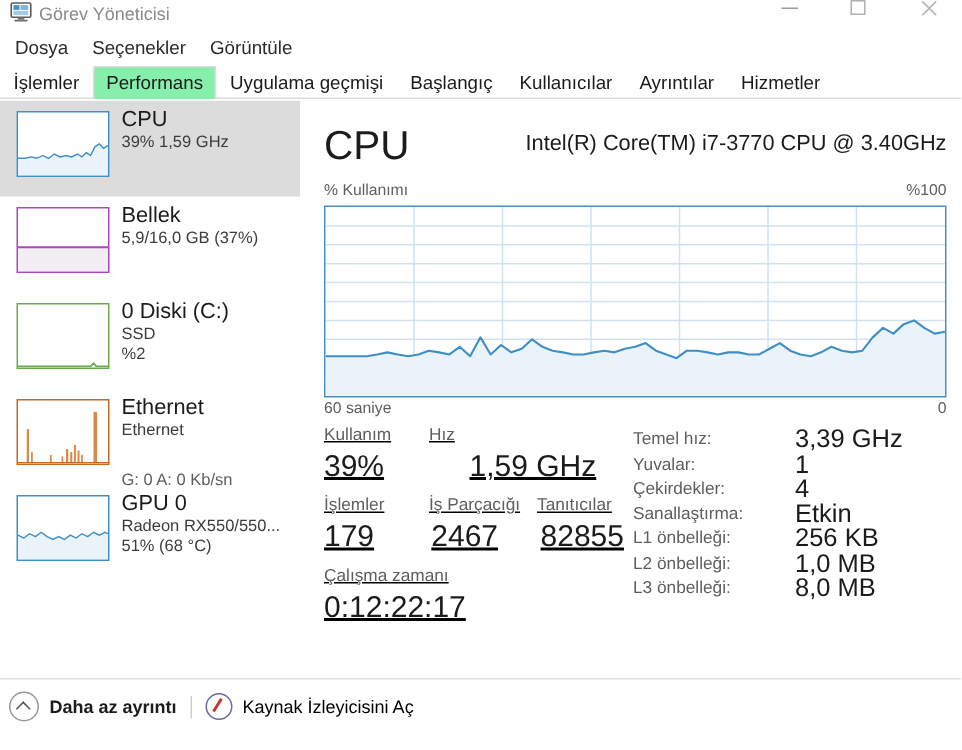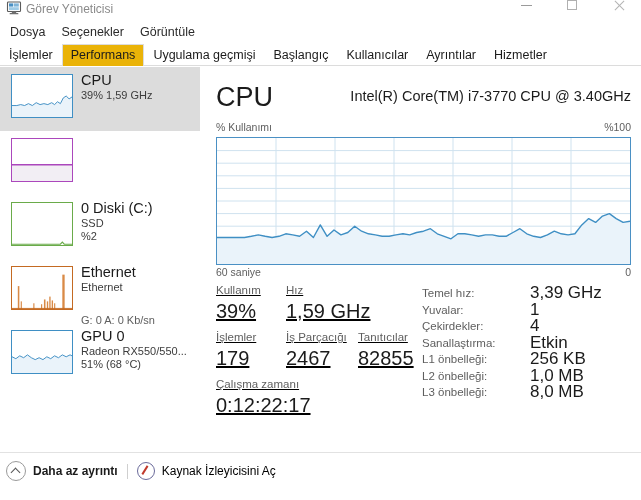--- a/index.html
+++ b/index.html
@@ -30,21 +30,21 @@
   .menubar{position:absolute;left:0;top:21px;width:641px;height:20px;background:#fff;display:flex;align-items:flex-end;}
   .menu-item{font-size:12.5px;color:#2b2b2b;padding:0 7px;margin-left:2px;line-height:18px;white-space:nowrap;}
   .menu-item:first-child{margin-left:3px;}
 
   
   .tabstrip{position:absolute;left:0;top:44px;width:641px;height:22px;}
   .tabstrip:after{content:"";position:absolute;left:0;bottom:0;width:641px;height:1px;background:#dcdcdc;}
   .tabs{position:absolute;left:0;bottom:0;display:flex;align-items:flex-end;}
   .tab{font-size:12.5px;color:#1b1b1b;padding:2px 8px 3px 8px;line-height:16px;white-space:nowrap;
        border:1px solid transparent;border-bottom:none;background:transparent;position:relative;}
-  .tab.active{background:#eab308;border-color:#dcdcdc;z-index:3;}
+  .tab.active{background:#86efac;border-color:#dcdcdc;z-index:3;}
   .tab.active:after{content:"";position:absolute;left:0;bottom:-1px;width:100%;height:1px;background:#fff;}
 
   
   .sidebar{position:absolute;left:0;top:67px;width:200px;height:384px;background:#fff;overflow:hidden;}
   .side-item{position:relative;height:60px;display:flex;align-items:flex-start;padding:4px 0 0 0;}
   .side-item.selected{background:#dcdcdc;}
   .mini{width:62px;height:44px;margin:3px 8px 0 11px;box-sizing:border-box;background:#fff;position:relative;overflow:hidden;flex:none;}
   .mini svg{display:block;width:100%;height:100%;}
   .side-text{padding-top:1px;min-width:0;}
   .side-title{font-size:14.5px;color:#1b1b1b;line-height:17px;white-space:nowrap;}
@@ -63,21 +63,21 @@
 
   .graph{position:absolute;left:16px;top:70px;width:415px;height:128px;border:1px solid #4a90c4;box-sizing:border-box;background:#fff;overflow:hidden;}
   .graph svg{display:block;width:100%;height:100%;}
 
   .axis-row2{position:absolute;left:16px;width:415px;top:199px;height:14px;}
   .axis-row2 .axis-right{right:0;}
 
   .stats{position:absolute;left:16px;top:216px;width:200px;}
   .st-block{margin-bottom:6px;text-decoration:underline;}
   .st-labels{display:flex;}
-  .st-values{display:flex;}
+  .st-values{display:flex;gap:27px;}
   .st-lab{font-size:11.5px;color:#5e5e5e;line-height:15px;white-space:nowrap;}
   .st-val{font-size:20px;color:#1b1b1b;line-height:26px;white-space:nowrap;}
 
   .info{position:absolute;left:222px;top:218px;width:210px;}
   .info-row{display:flex;line-height:16.5px;}
   .info-key{width:108px;font-size:11.5px;color:#5e5e5e;white-space:nowrap;}
   .info-val{font-size:17px;color:#1b1b1b;white-space:nowrap;}
 
   
   .footer{position:absolute;left:0;top:452px;width:641px;height:48px;background:#fff;border-top:1px solid #e2e2e2;}
@@ -152,20 +152,24 @@
         <div class="side-sub">39%  1,59 GHz</div>
       </div>
     </div>
 
     <div class="side-item">
       <div class="mini" style="border:1px solid #ab47bc;">
         <svg viewBox="0 0 62 44" preserveAspectRatio="none">
           <rect x="0" y="27" width="62" height="17" fill="#f2eef4"></rect>
           <line x1="0" y1="27" x2="62" y2="27" stroke="#ab47bc" stroke-width="1.4"></line>
         </svg>
+      </div>
+      <div class="side-text">
+        <div class="side-title">Bellek</div>
+        <div class="side-sub">5,9/16,0 GB (37%)</div>
       </div>
     </div>
 
     <div class="side-item">
       <div class="mini" style="border:1px solid #6aab4a;">
         <svg viewBox="0 0 62 44" preserveAspectRatio="none">
           <path d="M0,43.2 L50,43.2 L52,41 L54,43.2 L62,43.2" fill="none" stroke="#6aab4a" stroke-width="1.2"></path>
         </svg>
       </div>
       <div class="side-text">

